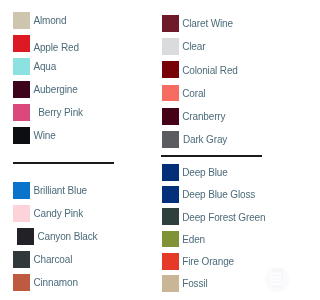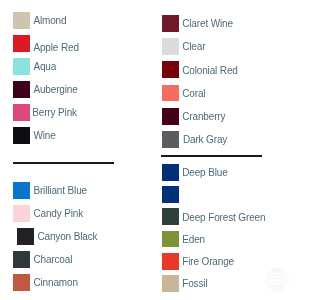--- a/index.html
+++ b/index.html
@@ -29,21 +29,21 @@
       <div class="row" style="left: 0px; top: 46px; width: 100%; height: 16.9px;">
         <div class="sw" style="width: 16.9px; height: 16.9px; background: rgb(140, 225, 225);"></div>
         <div class="lbl" style="left: 20.2px; top: 3.15px;">Aqua</div>
       </div>
       <div class="row" style="left: 0px; top: 69px; width: 100%; height: 16.9px;">
         <div class="sw" style="width: 16.9px; height: 16.9px; background: rgb(61, 2, 28);"></div>
         <div class="lbl" style="left: 20.2px; top: 3.15px;">Aubergine</div>
       </div>
       <div class="row" style="left: 0px; top: 92px; width: 100%; height: 16.9px;">
         <div class="sw" style="width: 16.9px; height: 16.9px; background: rgb(218, 72, 124);"></div>
-        <div class="lbl" style="left: 19px; top: 3.15px;">Berry Pink</div>
+        <div class="lbl" style="left: 25px; top: 3.15px;">Berry Pink</div>
       </div>
       <div class="row" style="left: 0px; top: 115px; width: 100%; height: 16.9px;">
         <div class="sw" style="width: 16.9px; height: 16.9px; background: rgb(13, 14, 17);"></div>
         <div class="lbl" style="left: 20.2px; top: 3.15px;">Wine</div>
       </div>
     </div>
   <div class="grp" id="g1" style="left: 161.9px; top: 15px; width: 126px; height: 132.9px;">
       <div class="row" style="left: 0px; top: 0px; width: 100%; height: 16.9px;">
         <div class="sw" style="width: 16.9px; height: 16.9px; background: rgb(111, 26, 43);"></div>
         <div class="lbl" style="left: 20.3px; top: 3.15px;">Claret Wine</div>
@@ -91,20 +91,21 @@
         <div class="lbl" style="left: 20.2px; top: 3.15px;">Cinnamon</div>
       </div>
     </div>
   <div class="grp" id="g3" style="left: 161.9px; top: 164px; width: 126px; height: 127.9px;">
       <div class="row" style="left: 0px; top: 0px; width: 100%; height: 16.9px;">
         <div class="sw" style="width: 16.9px; height: 16.9px; background: rgb(3, 46, 120);"></div>
         <div class="lbl" style="left: 20.3px; top: 3.15px;">Deep Blue</div>
       </div>
       <div class="row" style="left: 0px; top: 22.2px; width: 100%; height: 16.9px;">
         <div class="sw" style="width: 16.9px; height: 16.9px; background: rgb(3, 48, 123);"></div>
+        <div class="lbl" style="left: 20.3px; top: 3.15px;">Deep Blue Gloss</div>
       </div>
       <div class="row" style="left: 0px; top: 44.4px; width: 100%; height: 16.9px;">
         <div class="sw" style="width: 16.9px; height: 16.9px; background: rgb(45, 64, 59);"></div>
         <div class="lbl" style="left: 20.3px; top: 3.15px;">Deep Forest Green</div>
       </div>
       <div class="row" style="left: 0px; top: 66.6px; width: 100%; height: 16.9px;">
         <div class="sw" style="width: 16.9px; height: 16.9px; background: rgb(127, 146, 55);"></div>
         <div class="lbl" style="left: 20.3px; top: 3.15px;">Eden</div>
       </div>
       <div class="row" style="left: 0px; top: 88.8px; width: 100%; height: 16.9px;">

